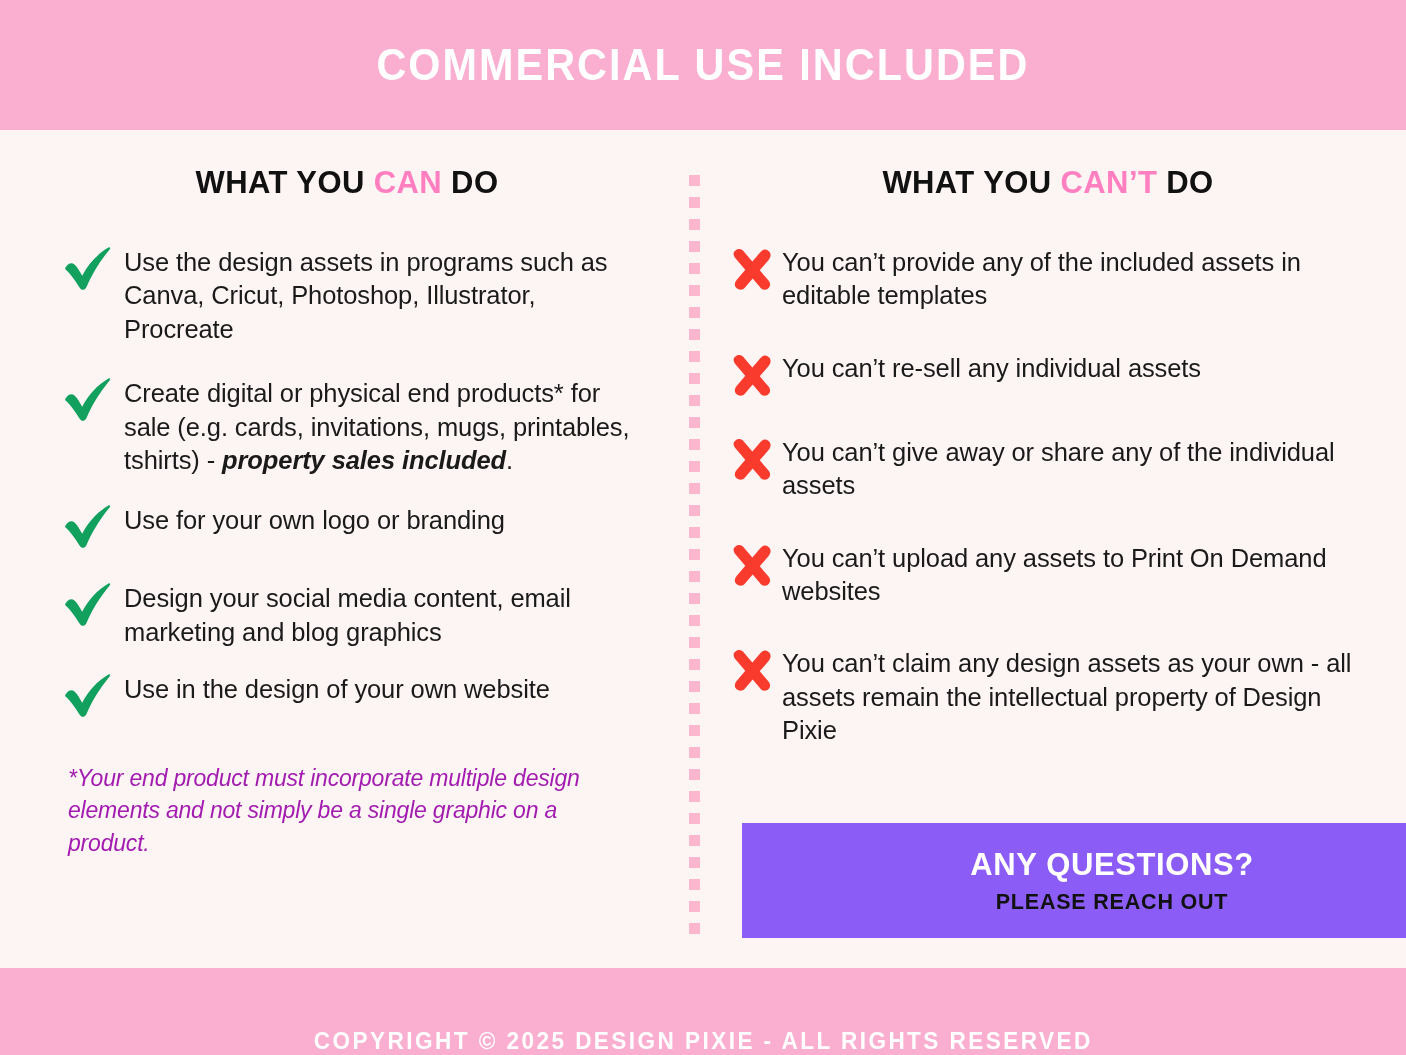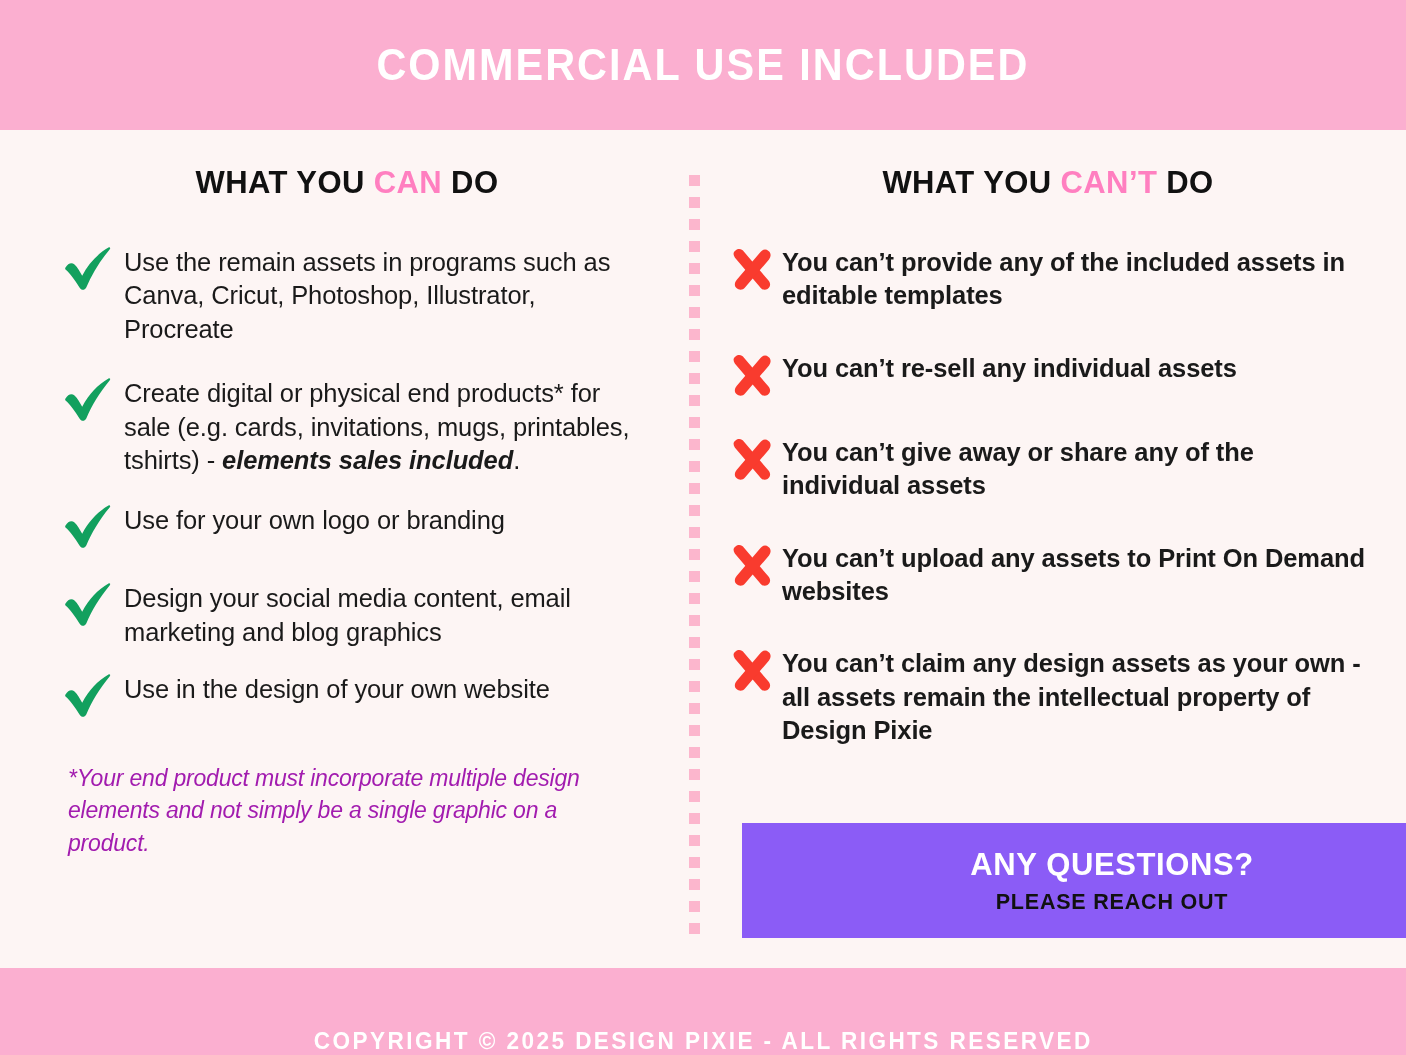--- a/index.html
+++ b/index.html
@@ -84,21 +84,21 @@
   .bullet .text b { font-weight:bold; font-style:italic; }
 
   
   .col-left .bullet { margin-bottom:28px; }
   .col-left .bullet .icon { width:62px; margin-top:2px; }
   .col-left .bullet:nth-child(2) { margin-bottom:24px; }
   .col-left .bullet:nth-child(3) { margin-bottom:30px; }
   .col-left .bullet:nth-child(4) { margin-bottom:21px; }
 
   
-  .col-right .bullet { margin-bottom:36px;font-weight:bold; }
+  .col-right .bullet { margin-bottom:36px; }
   .col-right .bullet .icon { width:52px; margin-top:4px; }
 
   .footnote {
     margin-top:44px;
     font-size:23px;
     line-height:1.4;
     font-style:italic;
     color:#a21caf;
     letter-spacing:-0.2px;
     padding-left:6px;
@@ -161,29 +161,29 @@
       <div class="col-heading">
         <span>WHAT YOU </span><span class="accent">CAN</span><span> DO</span>
       </div>
       <ul class="bullet-list" id="left-list">
           <li class="bullet">
             <span class="icon">
               <svg width="50" height="46" viewBox="0 0 50 46">
                 <path fill="#12A05E" d="M3.5,22.5 C6,18.5 9.5,17 12.5,19.5 C15,21.6 17.8,26.2 20.2,30.8 C26.5,18.5 36,8.5 46.5,2.5 C47.8,1.8 48.8,3 47.8,4.2 C37.5,16.5 29.5,30 24.5,42 C23,45.5 19.5,45.8 17.5,42.5 C13,35 7.5,28 3.8,24.8 C3,24.1 3,23.3 3.5,22.5 Z"></path>
               </svg>
             </span>
-            <span class="text">Use the remain assets in programs such as Canva, Cricut, Photoshop, Illustrator, Procreate</span>
-          </li>
-          <li class="bullet">
-            <span class="icon">
-              <svg width="50" height="46" viewBox="0 0 50 46">
-                <path fill="#12A05E" d="M3.5,22.5 C6,18.5 9.5,17 12.5,19.5 C15,21.6 17.8,26.2 20.2,30.8 C26.5,18.5 36,8.5 46.5,2.5 C47.8,1.8 48.8,3 47.8,4.2 C37.5,16.5 29.5,30 24.5,42 C23,45.5 19.5,45.8 17.5,42.5 C13,35 7.5,28 3.8,24.8 C3,24.1 3,23.3 3.5,22.5 Z"></path>
-              </svg>
-            </span>
-            <span class="text">Create digital or physical end products* for sale (e.g. cards, invitations, mugs, printables, tshirts) - <b>elements sales included</b>.</span>
+            <span class="text">Use the design assets in programs such as Canva, Cricut, Photoshop, Illustrator, Procreate</span>
+          </li>
+          <li class="bullet">
+            <span class="icon">
+              <svg width="50" height="46" viewBox="0 0 50 46">
+                <path fill="#12A05E" d="M3.5,22.5 C6,18.5 9.5,17 12.5,19.5 C15,21.6 17.8,26.2 20.2,30.8 C26.5,18.5 36,8.5 46.5,2.5 C47.8,1.8 48.8,3 47.8,4.2 C37.5,16.5 29.5,30 24.5,42 C23,45.5 19.5,45.8 17.5,42.5 C13,35 7.5,28 3.8,24.8 C3,24.1 3,23.3 3.5,22.5 Z"></path>
+              </svg>
+            </span>
+            <span class="text">Create digital or physical end products* for sale (e.g. cards, invitations, mugs, printables, tshirts) - <b>property sales included</b>.</span>
           </li>
           <li class="bullet">
             <span class="icon">
               <svg width="50" height="46" viewBox="0 0 50 46">
                 <path fill="#12A05E" d="M3.5,22.5 C6,18.5 9.5,17 12.5,19.5 C15,21.6 17.8,26.2 20.2,30.8 C26.5,18.5 36,8.5 46.5,2.5 C47.8,1.8 48.8,3 47.8,4.2 C37.5,16.5 29.5,30 24.5,42 C23,45.5 19.5,45.8 17.5,42.5 C13,35 7.5,28 3.8,24.8 C3,24.1 3,23.3 3.5,22.5 Z"></path>
               </svg>
             </span>
             <span class="text">Use for your own logo or branding</span>
           </li>
           <li class="bullet">

